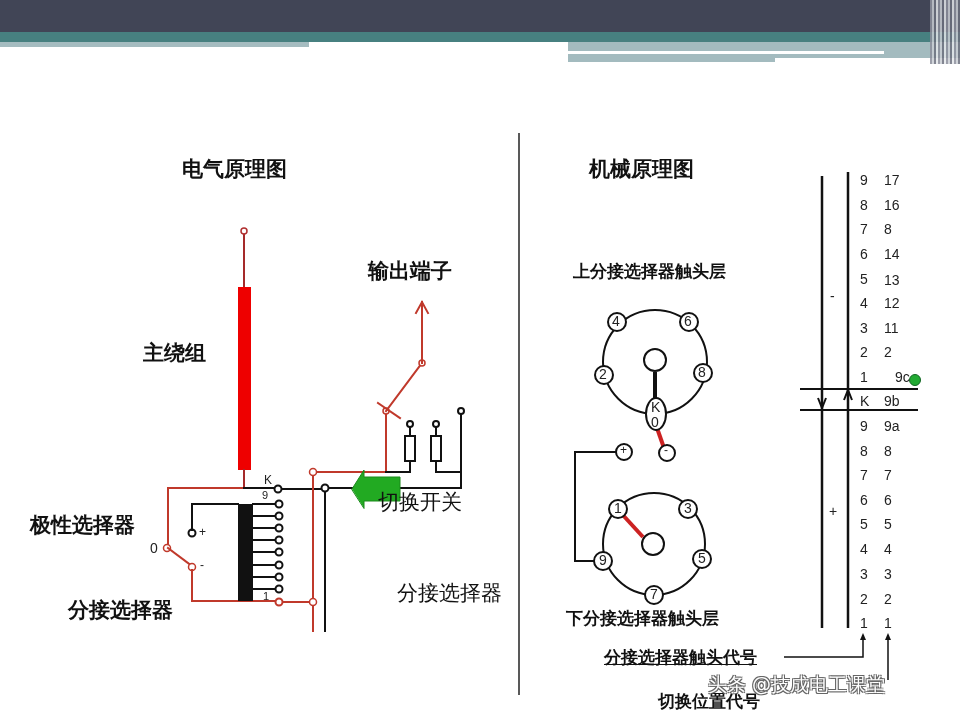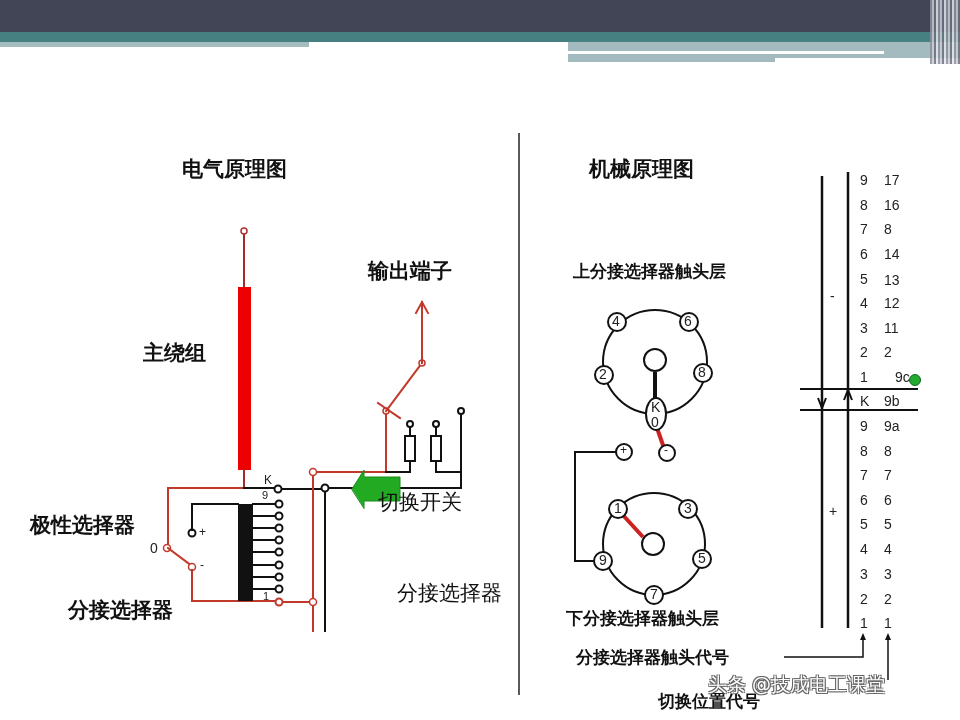--- a/index.html
+++ b/index.html
@@ -233,16 +233,16 @@
   <div class="num" style="left:860px;top:541px;">4</div>
   <div class="num" style="left:884px;top:541px;">4</div>
   <div class="num" style="left:860px;top:566px;">3</div>
   <div class="num" style="left:884px;top:566px;">3</div>
   <div class="num" style="left:860px;top:591px;">2</div>
   <div class="num" style="left:884px;top:591px;">2</div>
   <div class="num" style="left:860px;top:615px;">1</div>
   <div class="num" style="left:884px;top:615px;">1</div>
 </div>
 
-<div class="lbl mid" style="left:576px;top:646px;">分接选择器触头代号</div>
+<div class="lbl mid" style="left:604px;top:646px;text-decoration:underline;">分接选择器触头代号</div>
 <div class="lbl mid" style="left:658px;top:669px;margin-top:21px;">切换位置代号</div>
 
 <div class="wm">头条 @技成电工课堂</div>
 
 </body></html>

